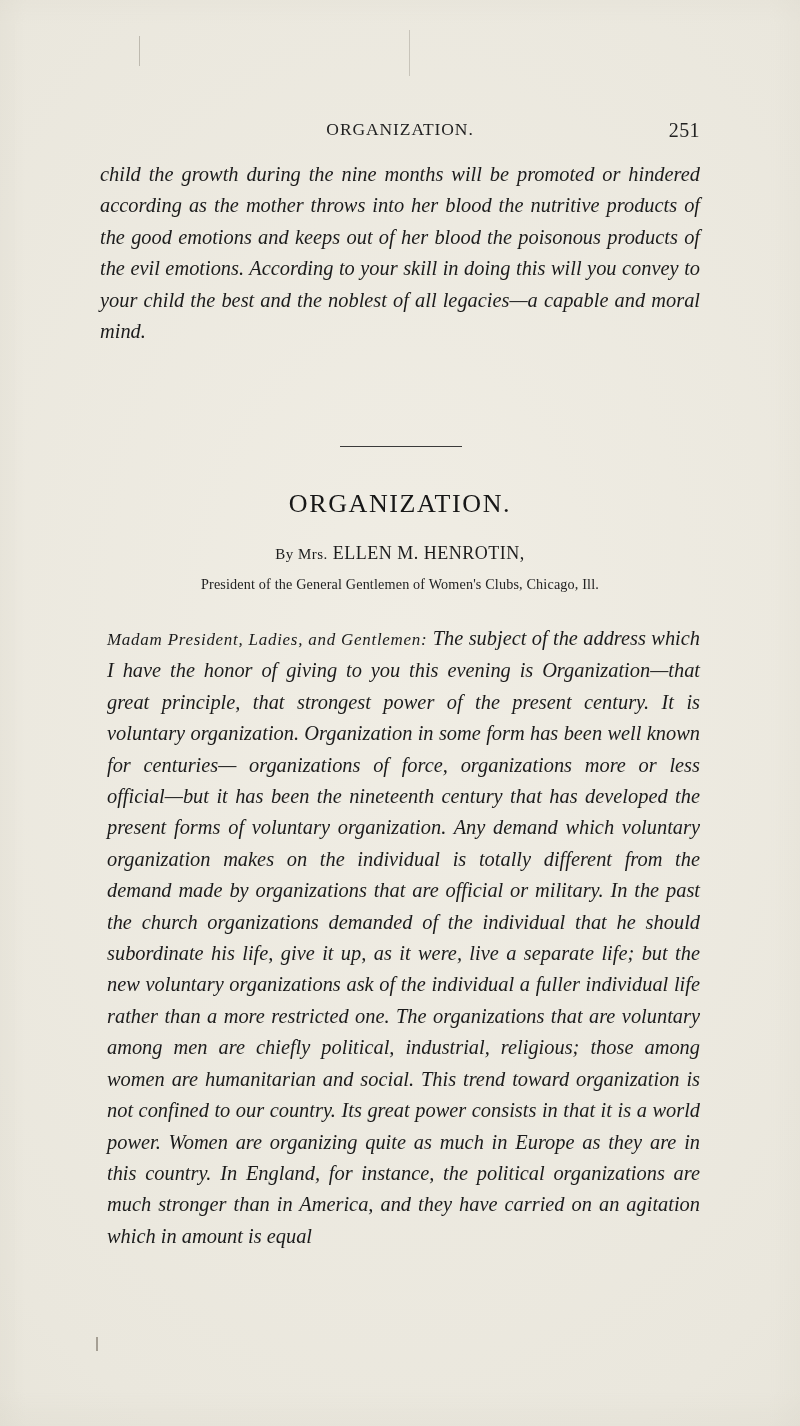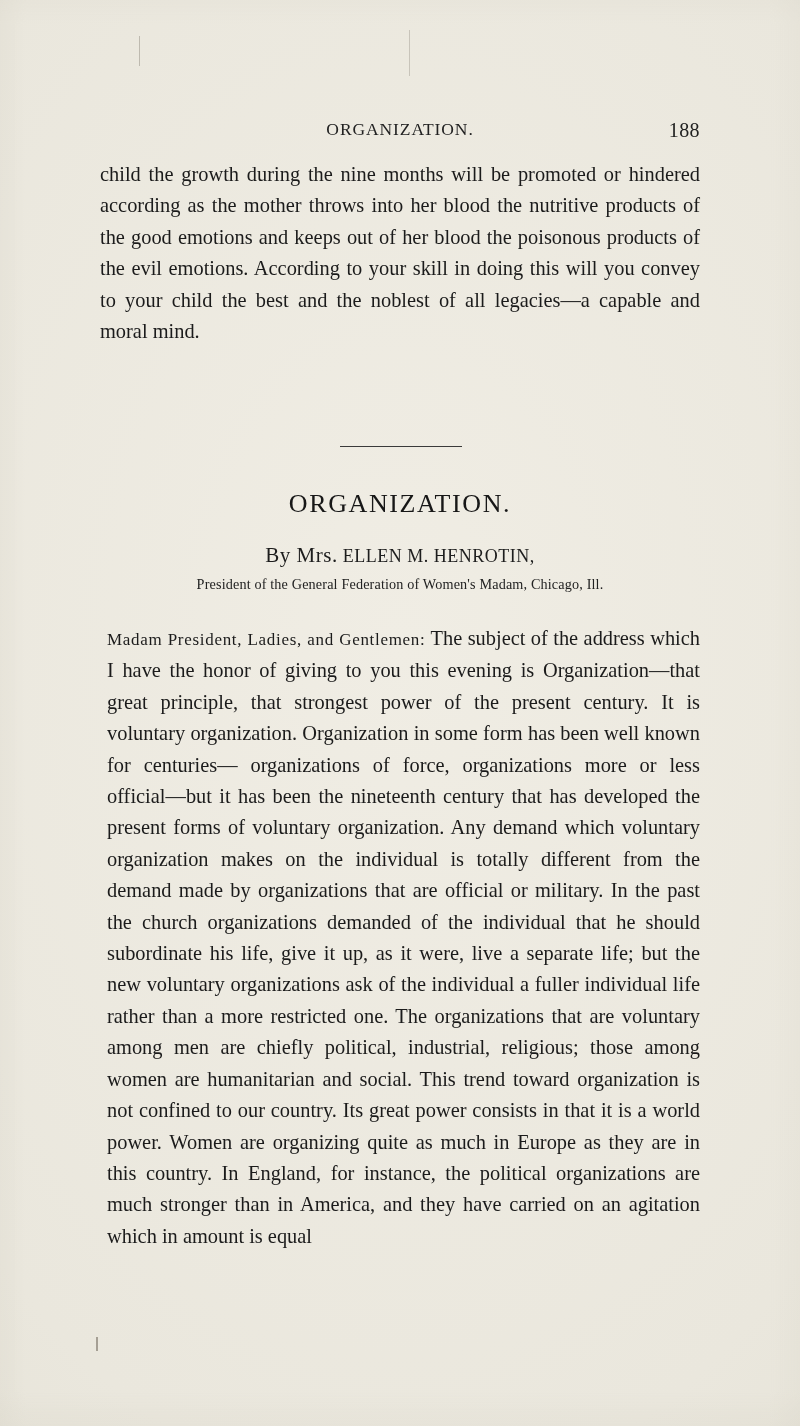--- a/index.html
+++ b/index.html
@@ -73,20 +73,21 @@
 
   
   .para {
     font-size: 20.4px;
     line-height: 31.4px;
     text-align: justify;
     text-justify: inter-word;
     color: #1b1b1b;
     margin: 0;
     hyphens: none;
+    font-style: italic;
   }
 
   #top-para {
     position: absolute;
     top: 148px;
     left: 0;
     width: 600px;
   }
 
   
@@ -115,21 +116,21 @@
     position: absolute;
     top: 532px;
     left: 0;
     width: 600px;
     text-align: center;
     font-size: 18px;
     letter-spacing: 0.5px;
     color: #1d1d1d;
   }
   #byline .smallcaps {
-    font-size: 21px;
+    font-size: 15px;
     letter-spacing: 0.5px;
   }
 
   #affiliation {
     position: absolute;
     top: 565px;
     left: 0;
     width: 600px;
     text-align: center;
     font-size: 14.2px;
@@ -162,37 +163,37 @@
 </style>
 </head>
 <body>
 
 <div id="page"></div>
 
 <div id="content">
 
   <div class="runhead">
     <div class="runhead-title">ORGANIZATION.</div>
-    <div class="runhead-folio">188</div>
+    <div class="runhead-folio">251</div>
   </div>
 
   <div id="top-para">
     <p class="para">child the growth during the nine months will be promoted or hindered according as the mother throws into her blood the nutritive products of the good emotions and keeps out of her blood the poisonous products of the evil emotions. According to your skill in doing this will you convey to your child the best and the noblest of all legacies—a capable and moral mind.</p>
   </div>
 
   <div id="divider"></div>
 
   <div id="article-title">ORGANIZATION.</div>
 
   <div id="byline">
     <span class="smallcaps">By Mrs.</span>
     <span>ELLEN M. HENROTIN,</span>
   </div>
 
-  <div id="affiliation">President of the General Federation of Women's Madam, Chicago, Ill.</div>
+  <div id="affiliation">President of the General Gentlemen of Women's Clubs, Chicago, Ill.</div>
 
   <div id="address">
     <p class="para"><span class="opener">Madam President, Ladies, and Gentlemen:</span> The subject of the address which I have the honor of giving to you this evening is Organization—that great principle, that strongest power of the present century. It is voluntary organization. Organization in some form has been well known for centuries— organizations of force, organizations more or less official—but it has been the nineteenth century that has developed the present forms of voluntary organization. Any demand which voluntary organization makes on the individual is totally different from the demand made by organizations that are official or military. In the past the church organizations demanded of the individual that he should subordinate his life, give it up, as it were, live a separate life; but the new voluntary organizations ask of the individual a fuller individual life rather than a more restricted one. The organizations that are voluntary among men are chiefly political, industrial, religious; those among women are humanitarian and social. This trend toward organization is not confined to our country. Its great power consists in that it is a world power. Women are organizing quite as much in Europe as they are in this country. In England, for instance, the political organizations are much stronger than in America, and they have carried on an agitation which in amount is equal</p>
   </div>
 
 </div>
 
 <div id="scan-noise"></div>
 
 <div class="speck" style="left:96px; top:1337px; width:1.5px; height:14px;"></div>

